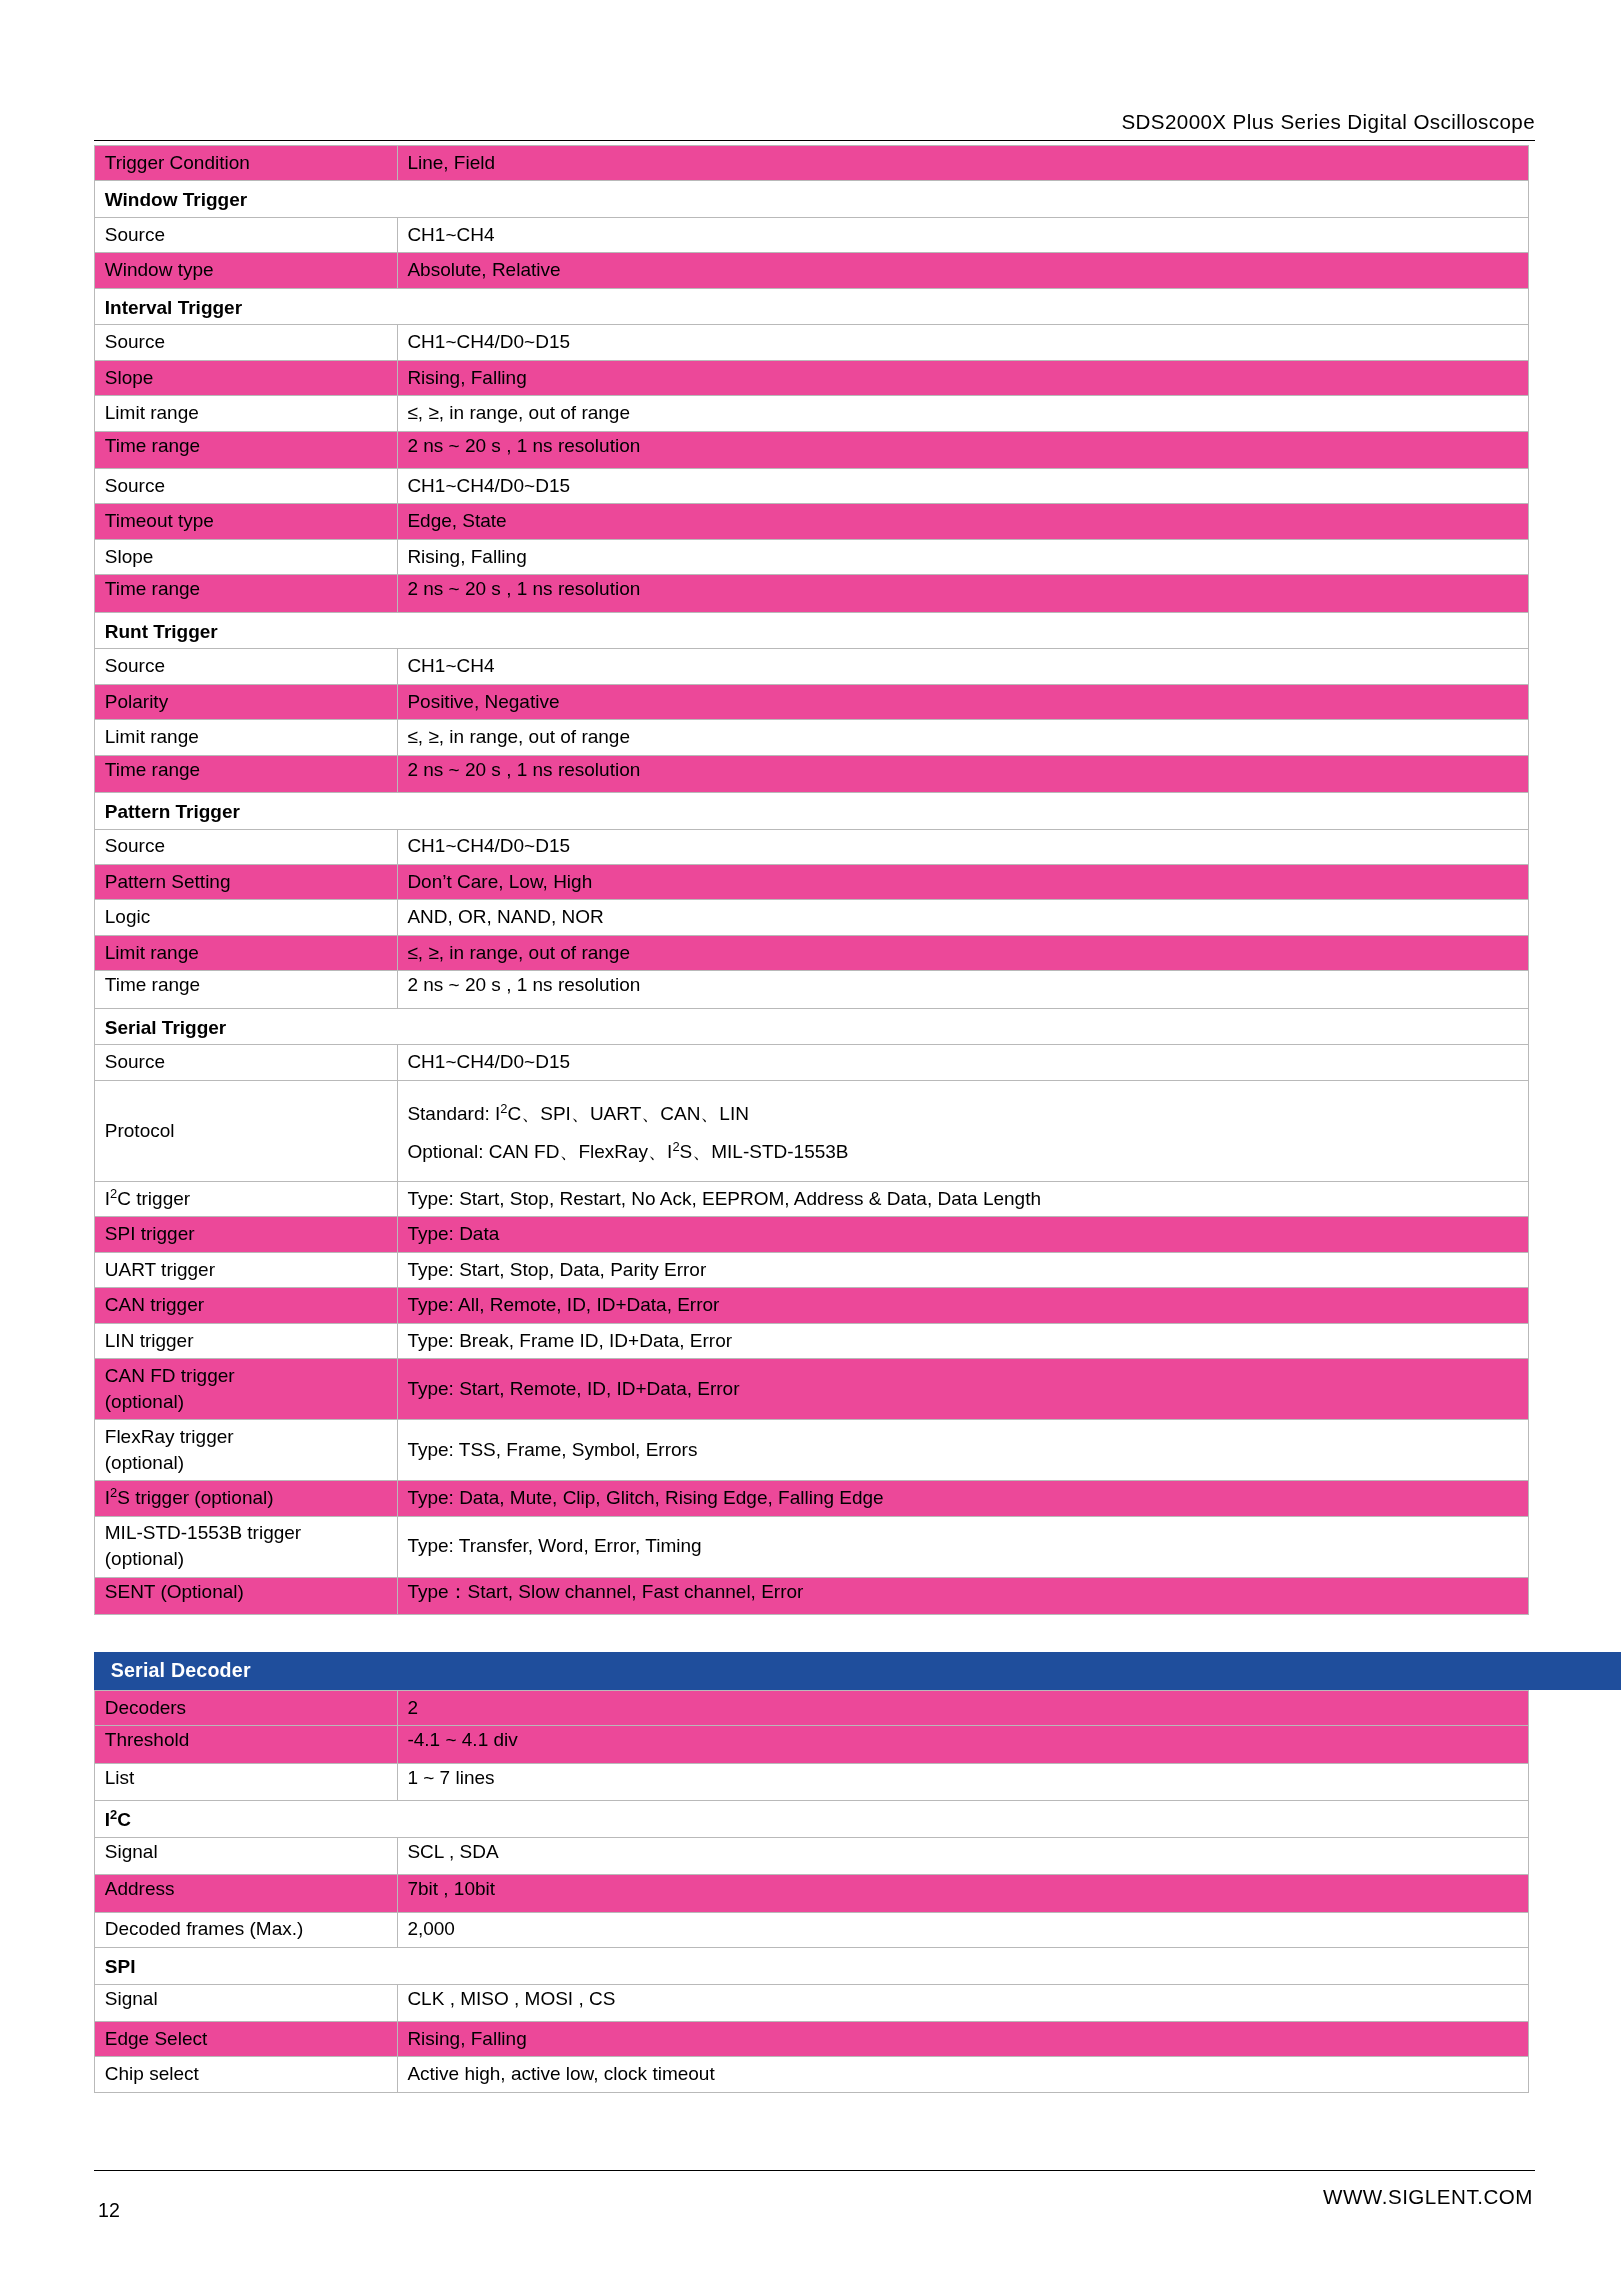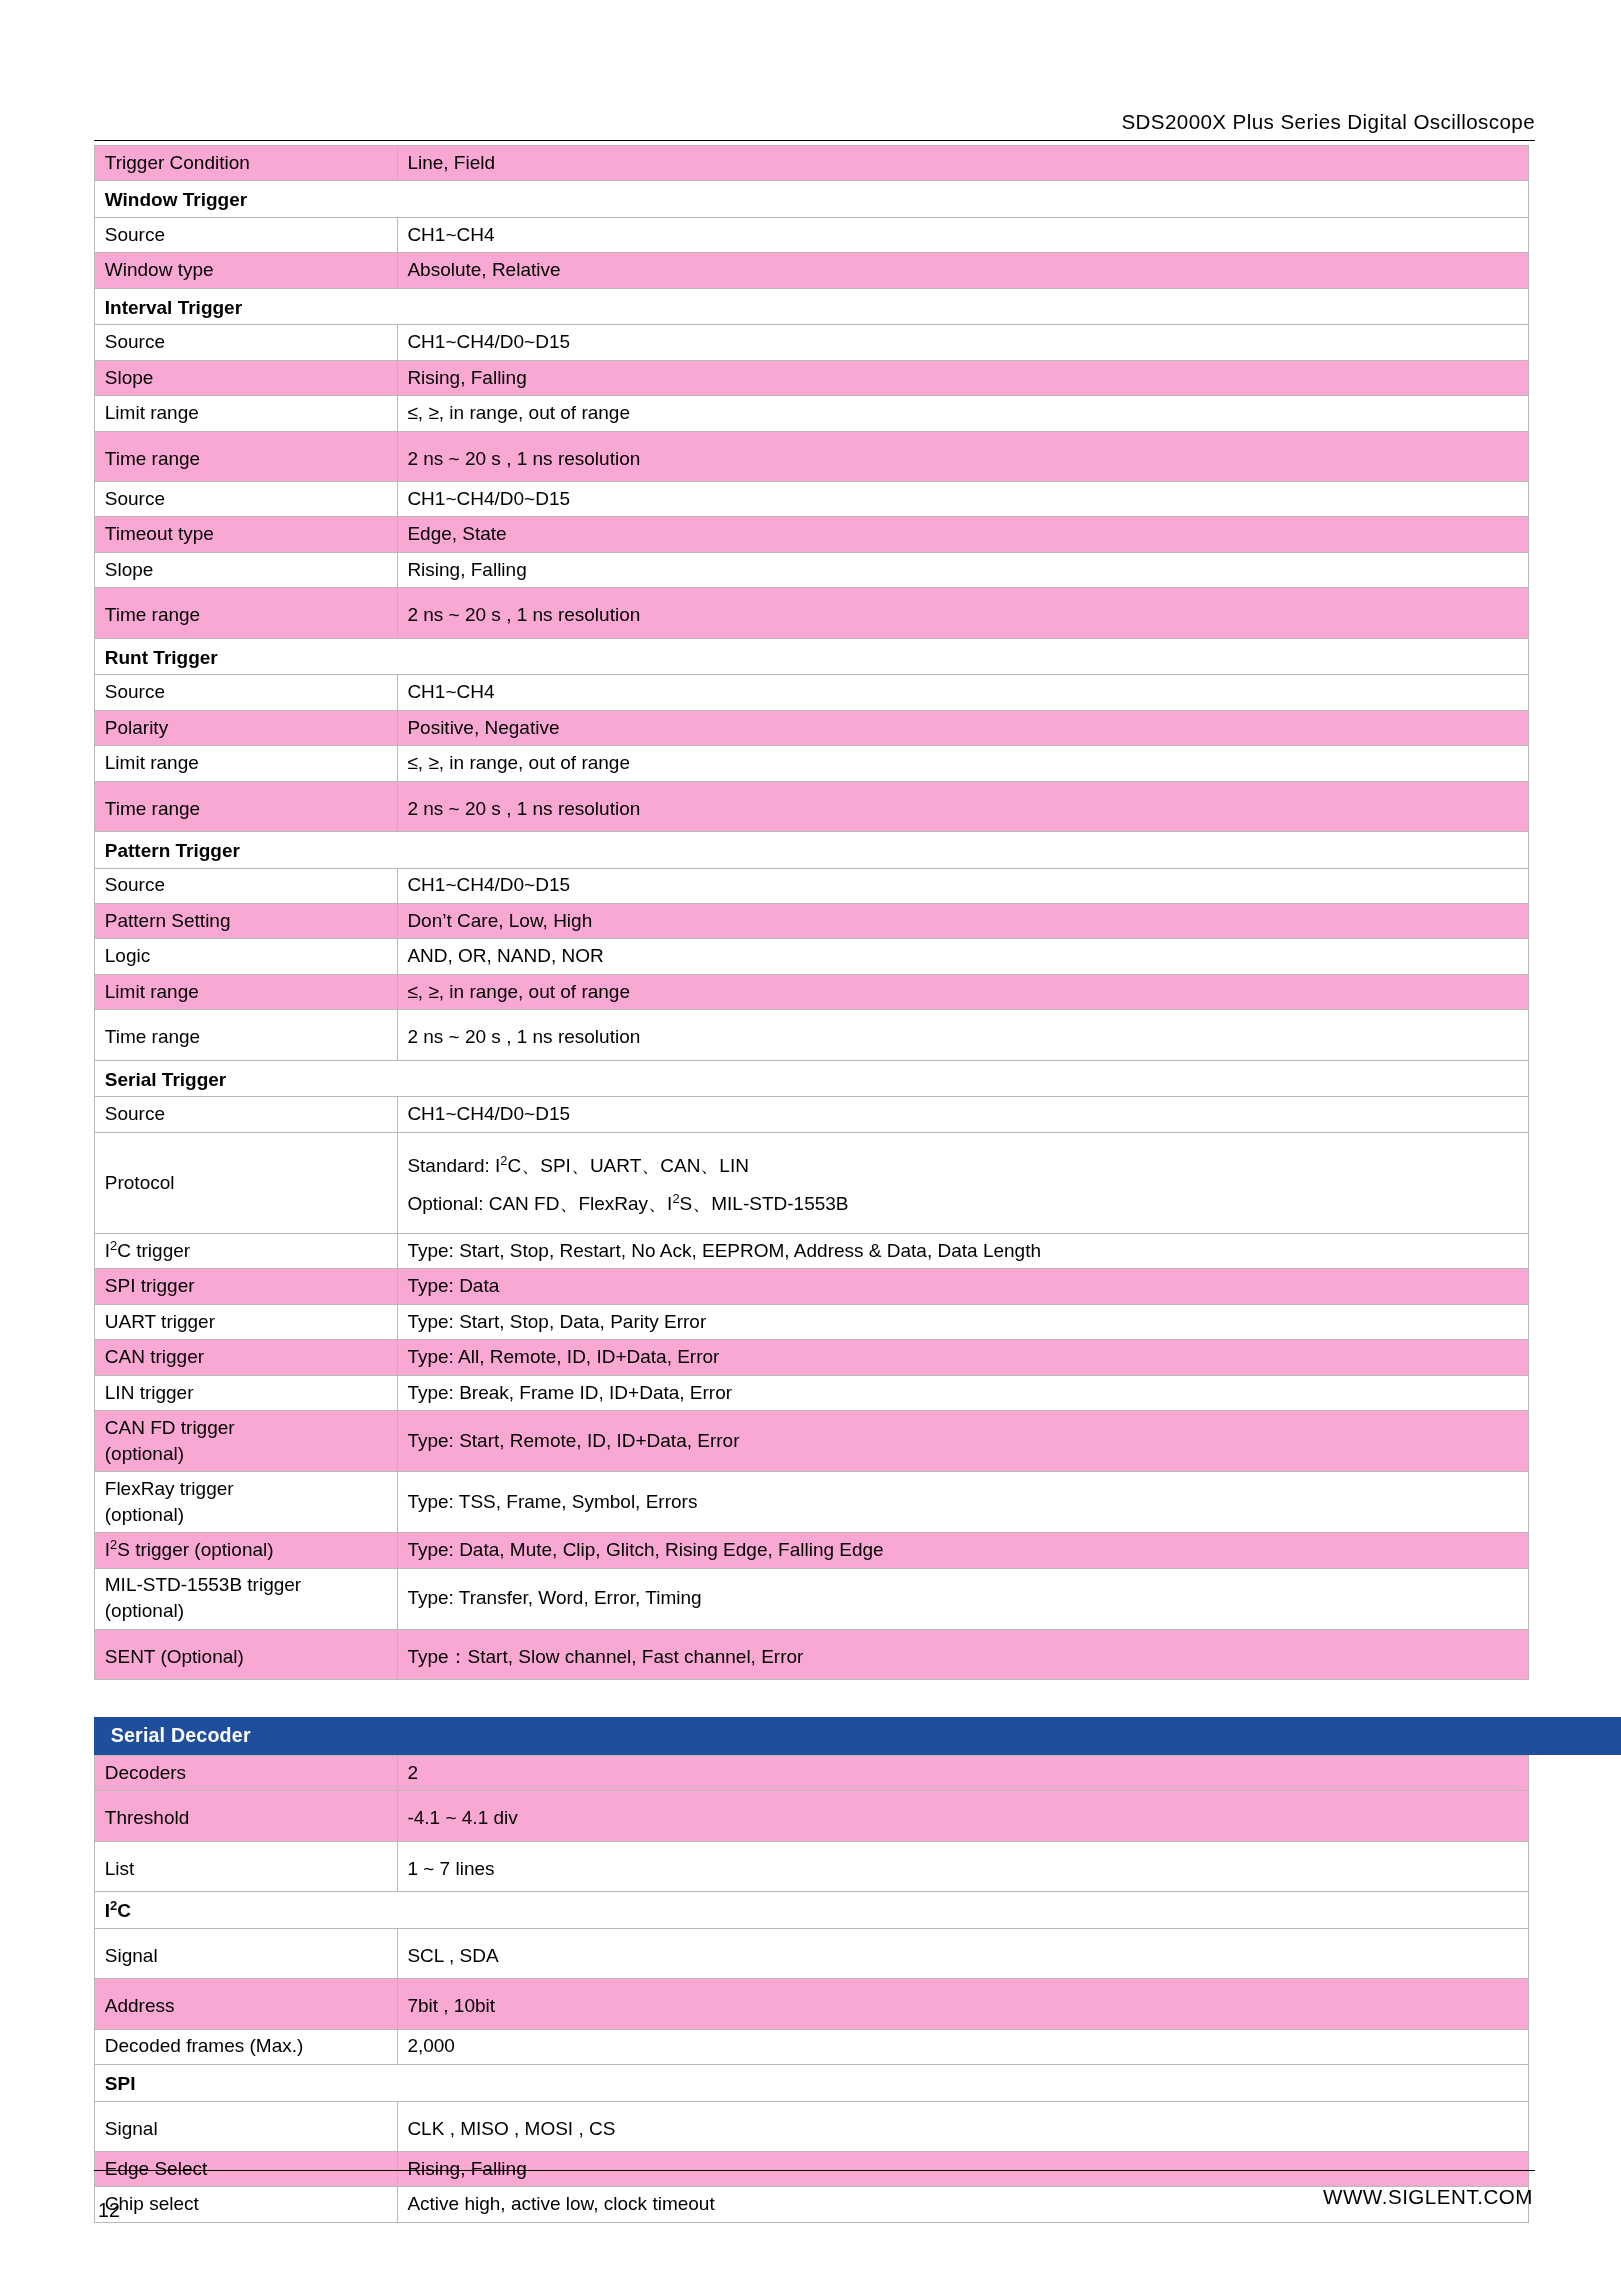--- a/index.html
+++ b/index.html
@@ -55,30 +55,30 @@
     border: 1px solid #b9b9b9;
     padding: 3.9px 7.8px 4.9px 9.8px;
     vertical-align: middle;
     line-height: 1.35;
     background: #ffffff;
   }
   table.spec td.label {
     width: 284px;
   }
   table.spec tr.alt td {
-    background: #f9a8d4;
+    background: #ec4899;
   }
   table.spec tr.section td {
     font-weight: bold;
     background: #ffffff;
     padding-top: 5.9px;
     padding-bottom: 4px;
   }
   table.spec tr.tall td {
-    padding-top: 14px;
+    padding-top: 1px;
     padding-bottom: 9.8px;
   }
   table.spec tr.xtall td {
     padding-top: 16.7px;
     padding-bottom: 16.7px;
   }
   .section-head {
     margin-top: 37px;
     background: #1f4e9c;
     color: #ffffff;

